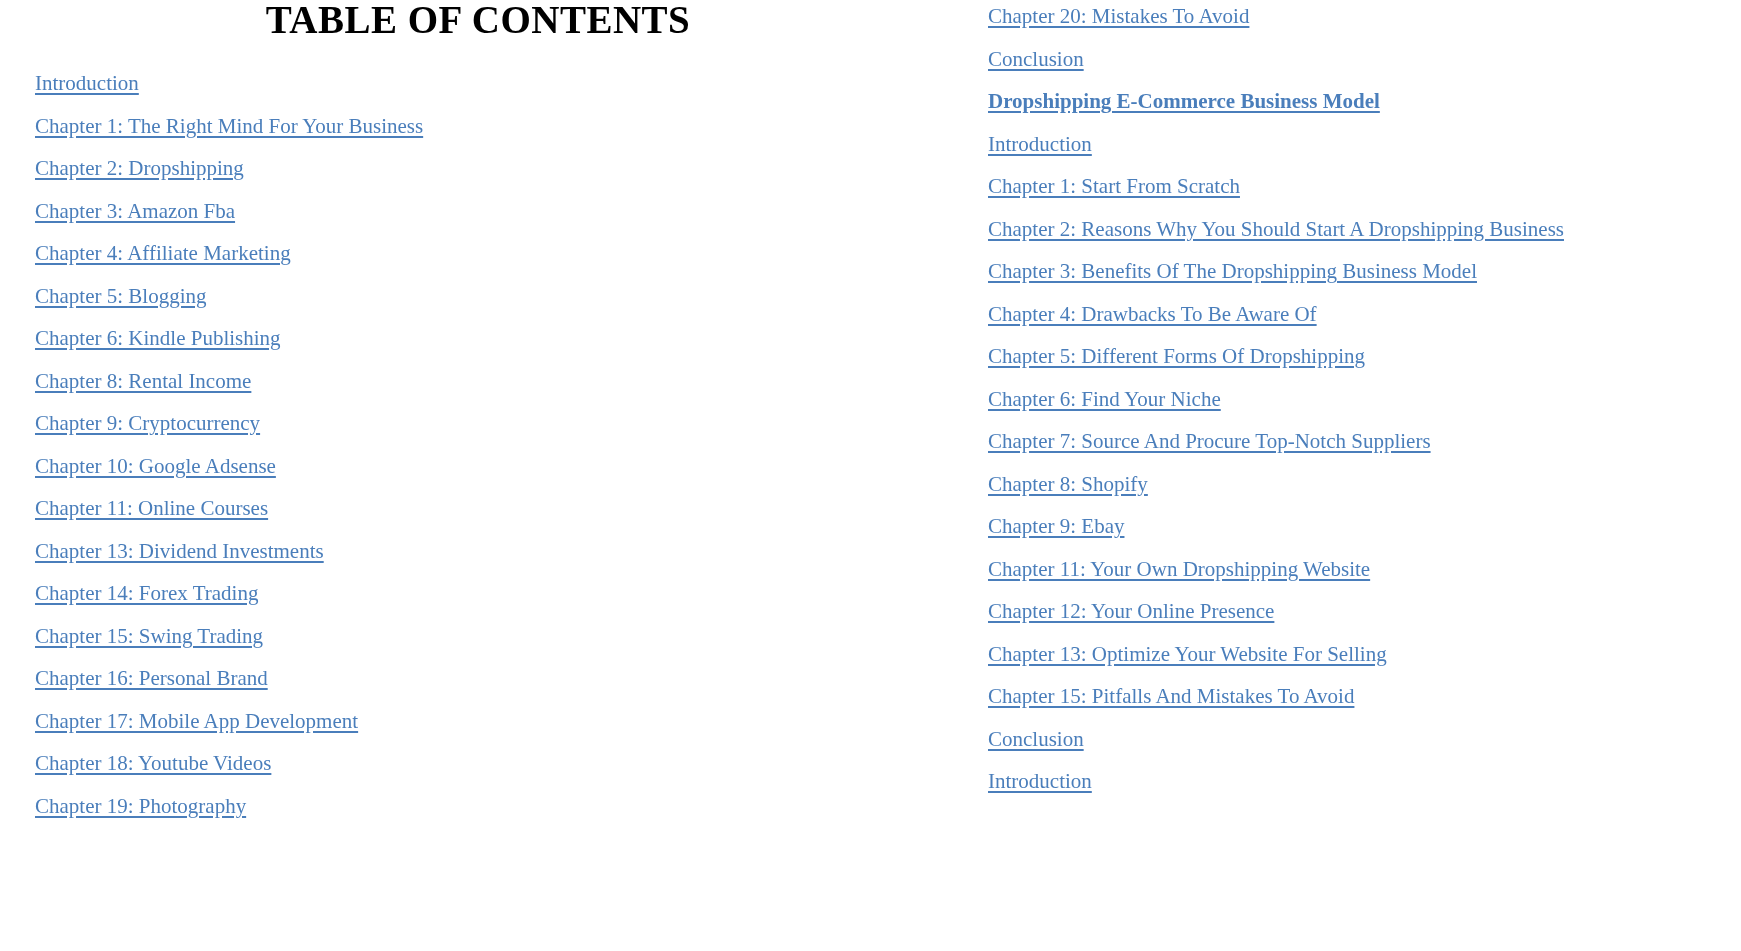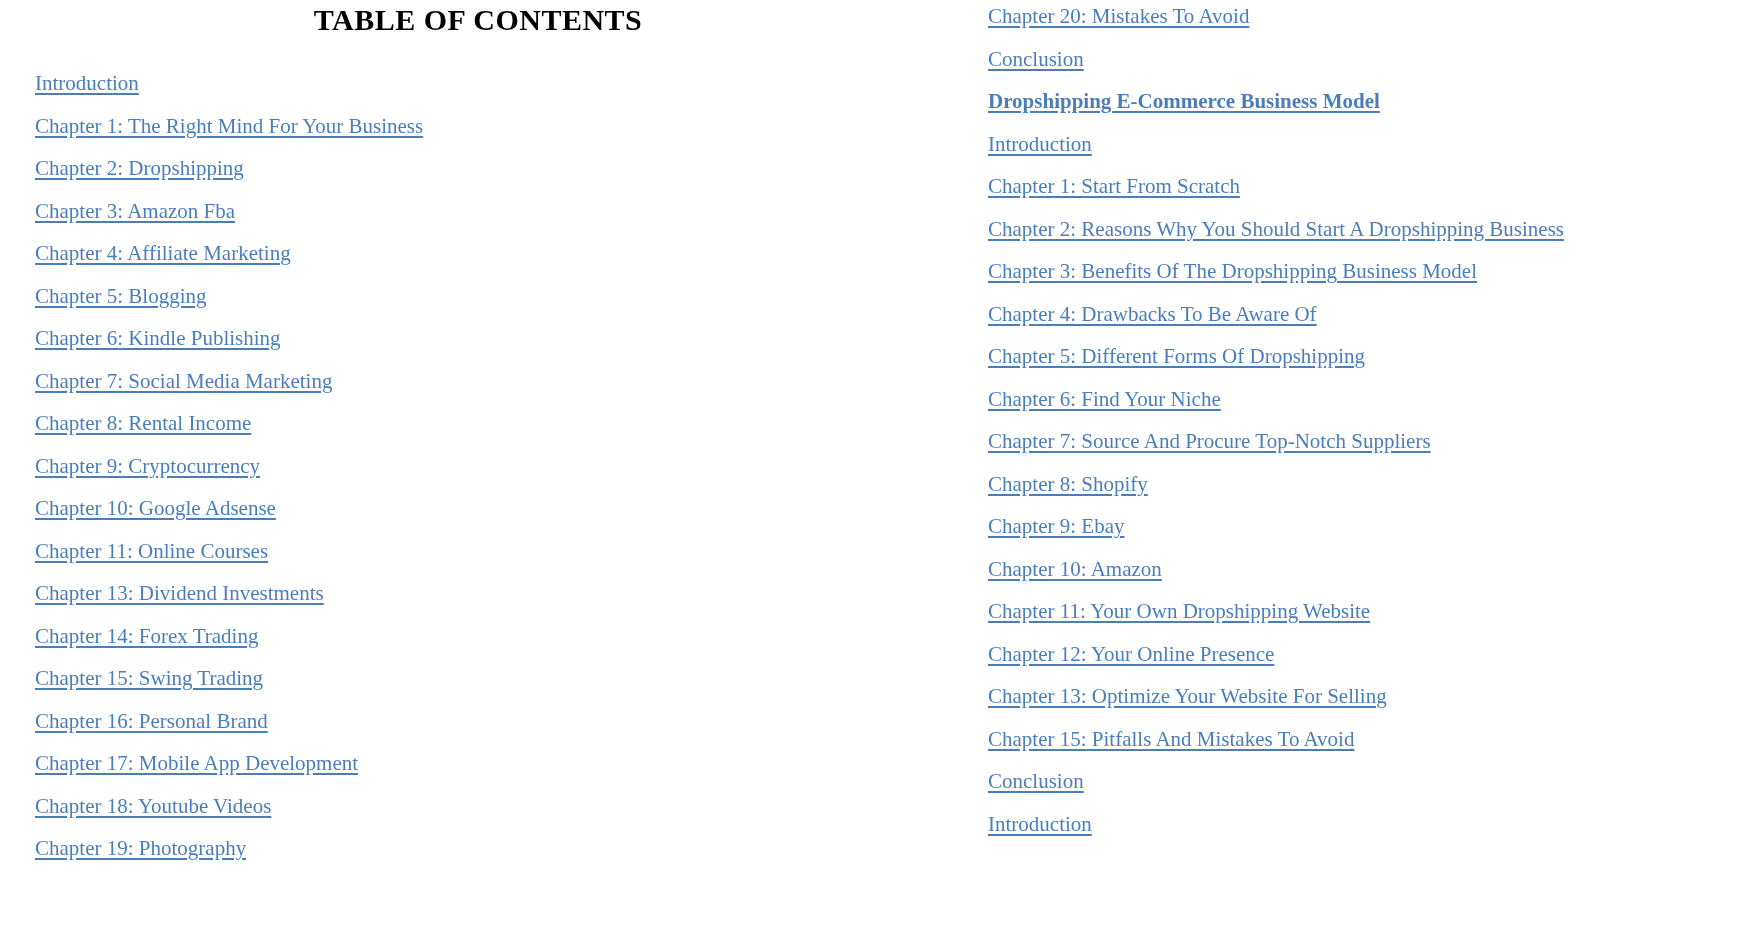--- a/index.html
+++ b/index.html
@@ -17,21 +17,21 @@
   }
   .toc-title {
     position: absolute;
     left: 35px;
     top: 0;
     width: 886px;
     height: 40px;
     line-height: 40px;
     margin: 0;
     text-align: center;
-    font-size: 30px;
+    font-size: 39px;
     font-weight: bold;
     color: #000000;
     letter-spacing: 0.5px;
   }
   .toc-list {
     position: absolute;
     list-style: none;
     margin: 0;
     padding: 0;
   }
@@ -82,23 +82,20 @@
   </li>
 
   <li class="toc-item">
     <a href="#" class="toc-link">Chapter 5: Blogging</a>
   </li>
 
   <li class="toc-item">
     <a href="#" class="toc-link">Chapter 6: Kindle Publishing</a>
   </li>
 
-  <li class="toc-item">
-    <a href="#" class="toc-link">Chapter 7: Social Media Marketing</a>
-  </li>
 
   <li class="toc-item">
     <a href="#" class="toc-link">Chapter 8: Rental Income</a>
   </li>
 
   <li class="toc-item">
     <a href="#" class="toc-link">Chapter 9: Cryptocurrency</a>
   </li>
 
   <li class="toc-item">
@@ -185,23 +182,20 @@
   </li>
 
   <li class="toc-item">
     <a href="#" class="toc-link">Chapter 8: Shopify</a>
   </li>
 
   <li class="toc-item">
     <a href="#" class="toc-link">Chapter 9: Ebay</a>
   </li>
 
-  <li class="toc-item">
-    <a href="#" class="toc-link">Chapter 10: Amazon</a>
-  </li>
 
   <li class="toc-item">
     <a href="#" class="toc-link">Chapter 11: Your Own Dropshipping Website</a>
   </li>
 
   <li class="toc-item">
     <a href="#" class="toc-link">Chapter 12: Your Online Presence</a>
   </li>
 
   <li class="toc-item">

